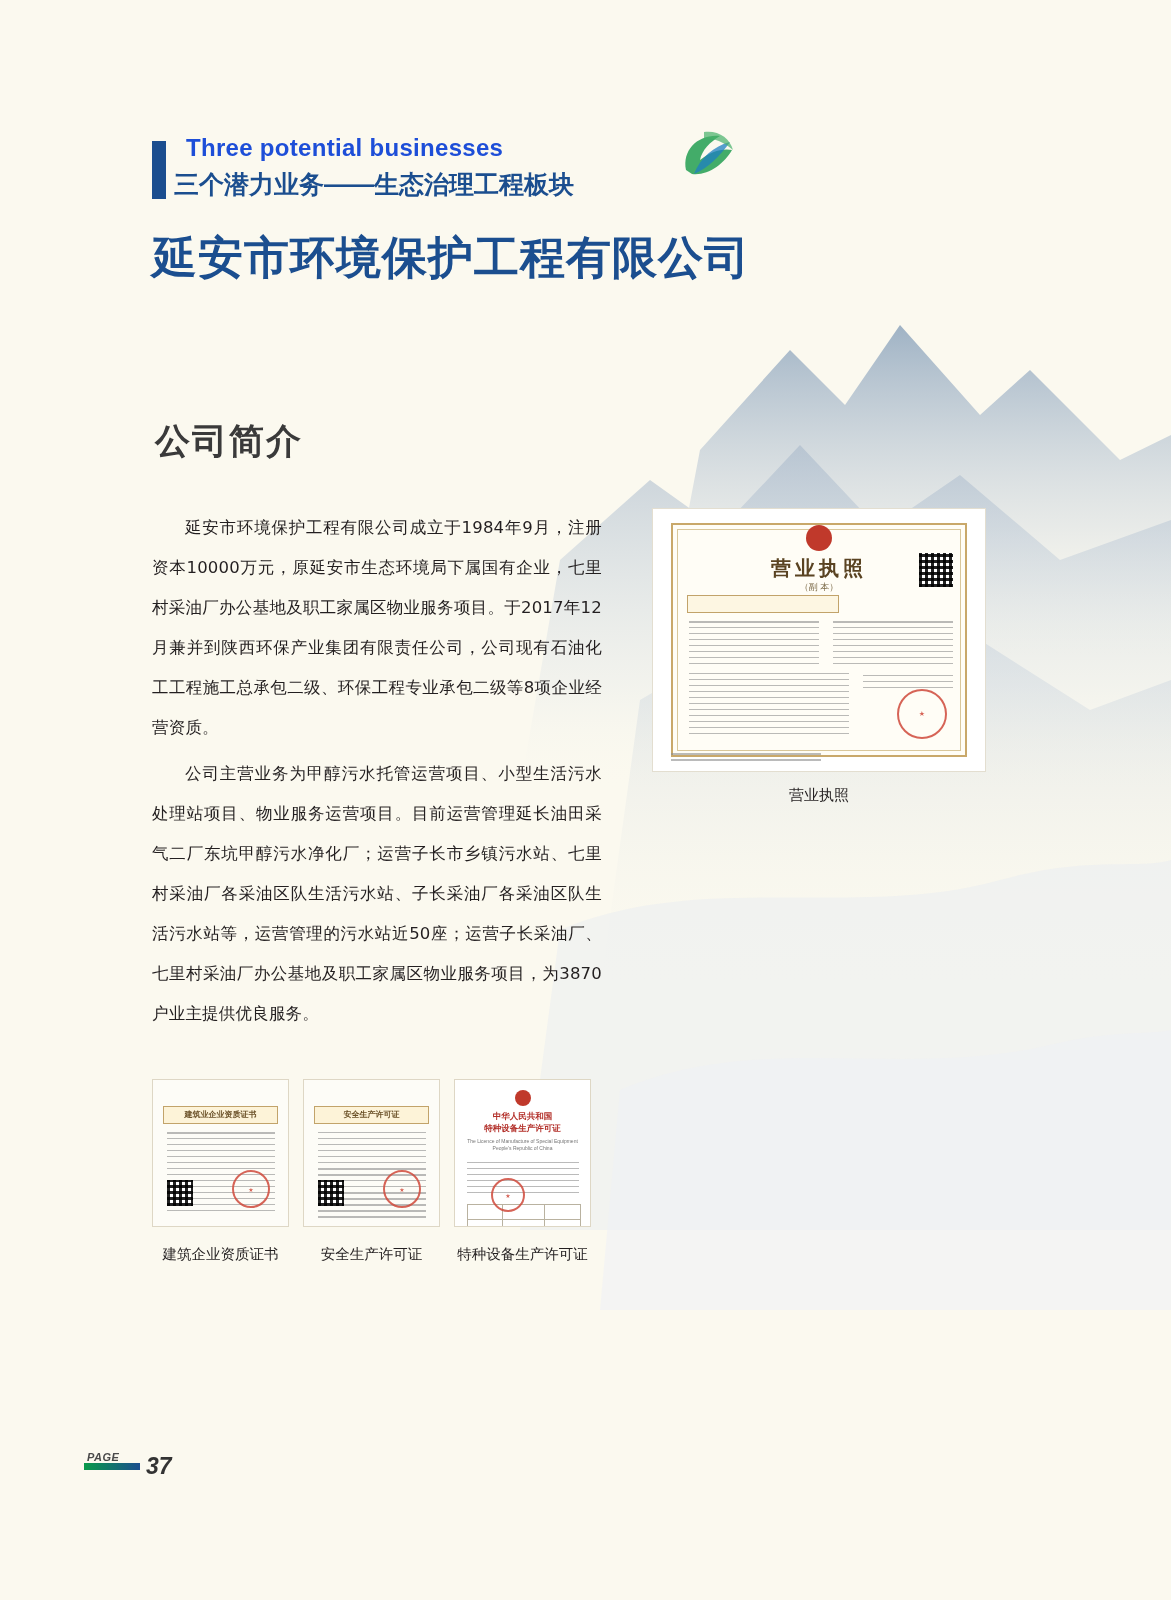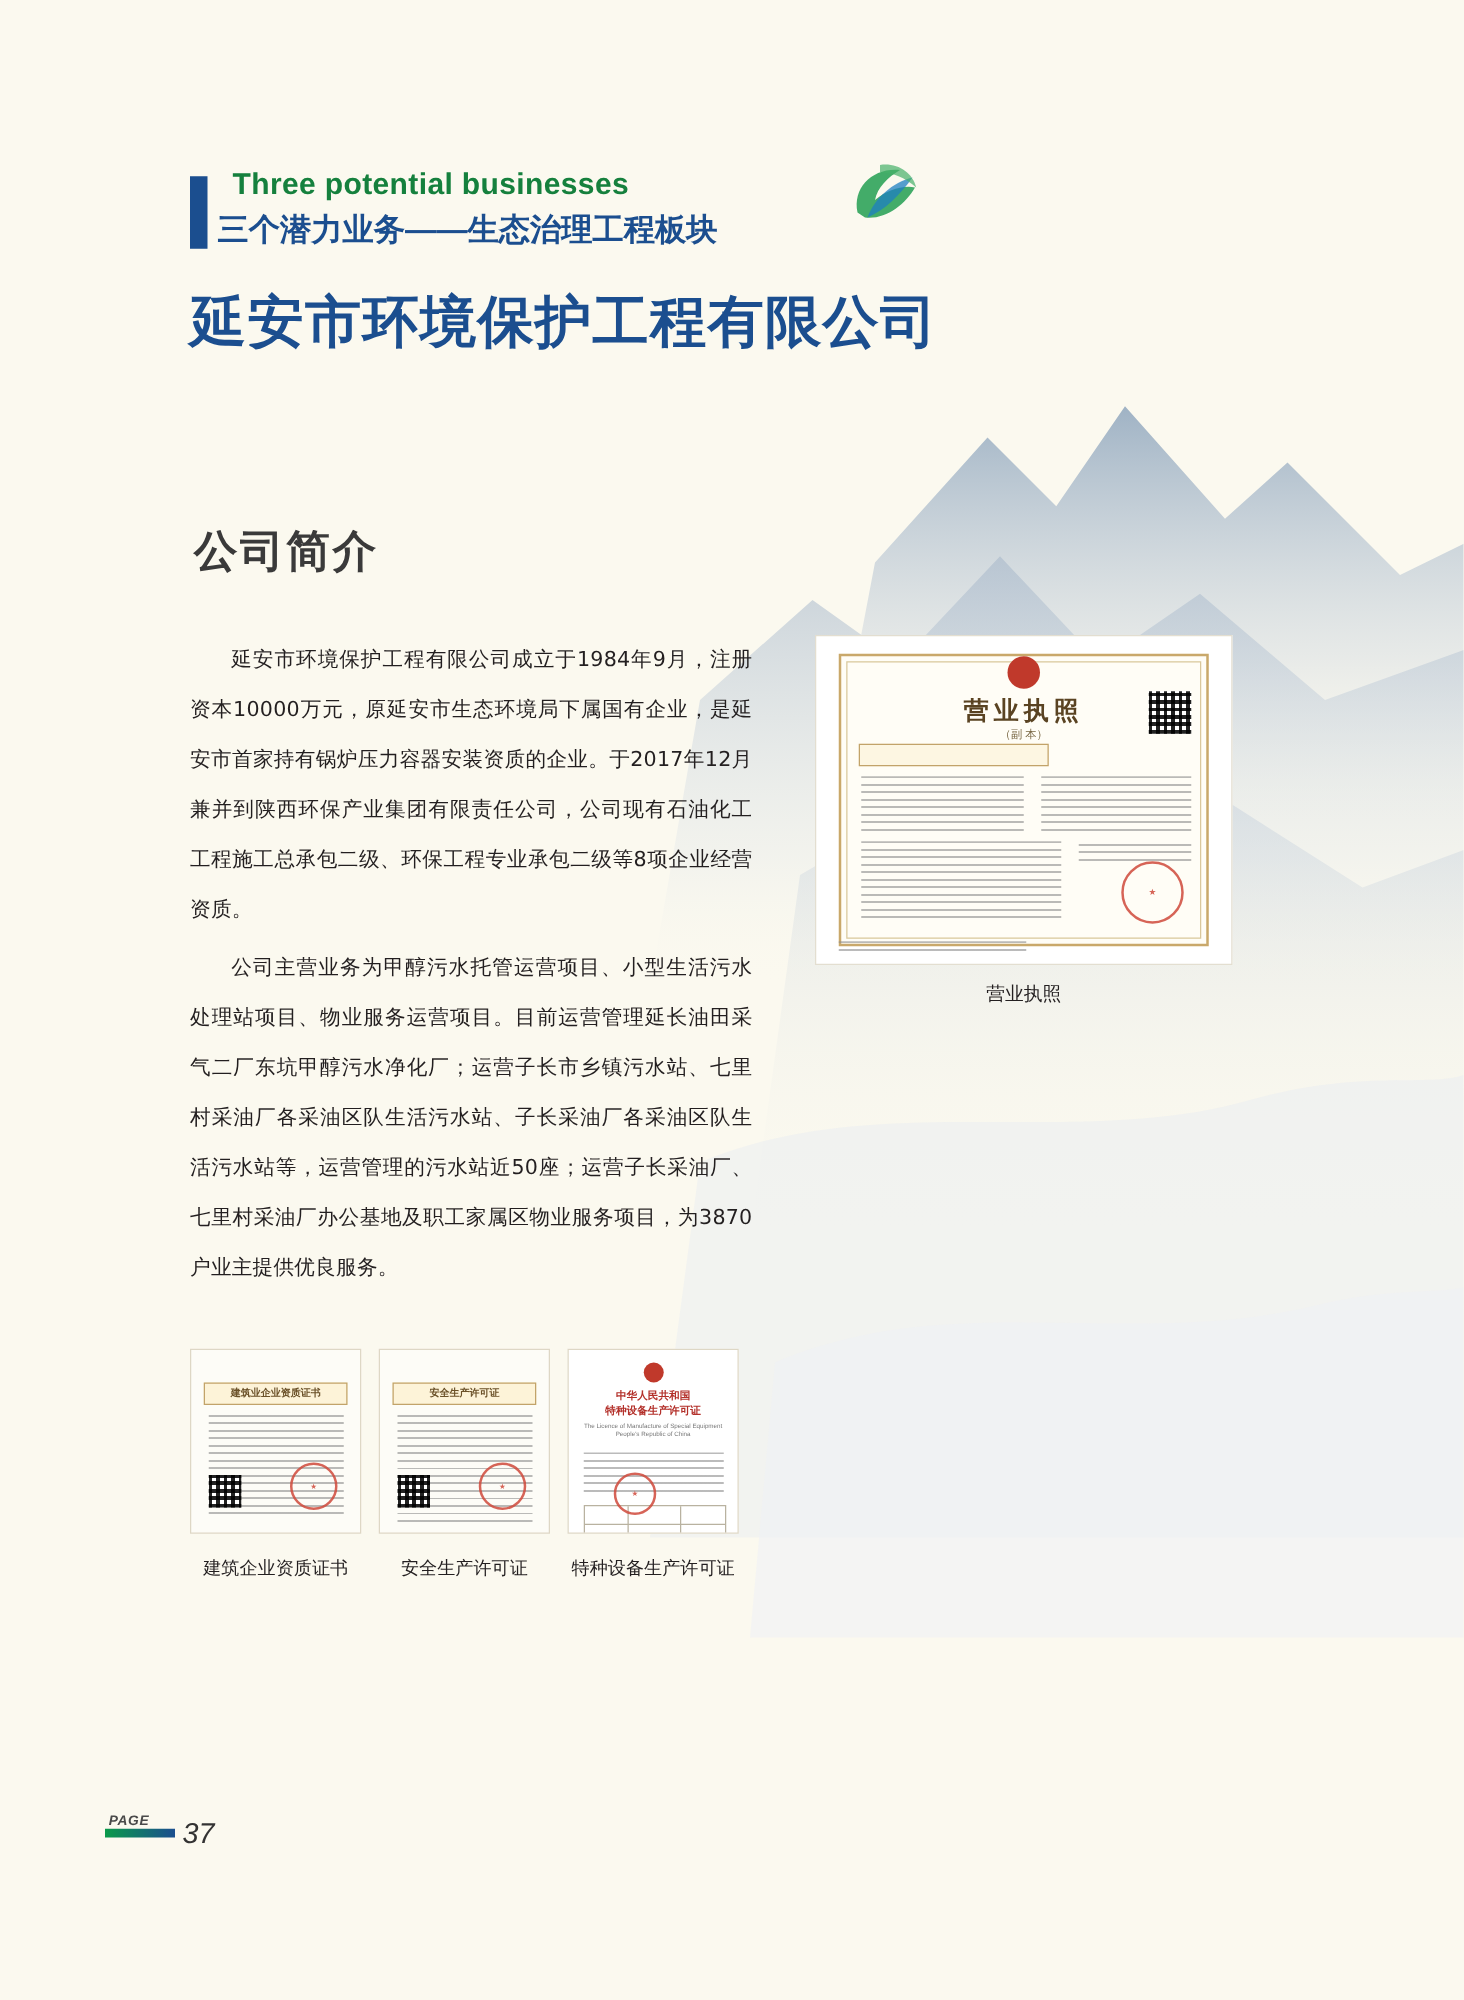--- a/index.html
+++ b/index.html
@@ -38,21 +38,21 @@
     left: 0;
     top: 8px;
     width: 14px;
     height: 58px;
     background: #1b4e8f;
   }
   .header .eng {
     margin-left: 34px;
     font-size: 24px;
     font-weight: bold;
-    color: #15803d;
+    color: #1d4ed8;
     letter-spacing: 0.3px;
     line-height: 30px;
     font-family: "Liberation Sans", sans-serif;
   }
   .header .cn {
     margin-left: 22px;
     font-size: 25px;
     font-weight: bold;
     color: #1b4e8f;
     line-height: 34px;
@@ -175,21 +175,21 @@
     font-style: italic;
     font-weight: bold;
     color: #4a4a4a;
     position: absolute;
     left: 3px;
     top: -12px;
     letter-spacing: 0.5px;
   }
   .footer .page-num {
     font-size: 23px;
-    font-weight: normal;
+    font-weight: bold;
     font-style: italic;
     color: #333;
     margin-left: 6px;
     line-height: 20px;
   }
 
   
   .lic-inner {
     position: absolute;
     inset: 14px 18px;
@@ -316,21 +316,21 @@
       <path d="M24 2 C38 0 50 8 53 20 C44 12 34 8 24 8 Z" fill="#46b06a" opacity="0.7"></path>
     </svg>
   </div>
 </div>
 
 <div class="company-title">延安市环境保护工程有限公司</div>
 
 <div class="section-heading">公司简介</div>
 
 <div class="body-col">
-  <p>延安市环境保护工程有限公司成立于1984年9月，注册资本10000万元，原延安市生态环境局下属国有企业，是延安市首家持有锅炉压力容器安装资质的企业。于2017年12月兼并到陕西环保产业集团有限责任公司，公司现有石油化工工程施工总承包二级、环保工程专业承包二级等8项企业经营资质。</p>
+  <p>延安市环境保护工程有限公司成立于1984年9月，注册资本10000万元，原延安市生态环境局下属国有企业，七里村采油厂办公基地及职工家属区物业服务项目。于2017年12月兼并到陕西环保产业集团有限责任公司，公司现有石油化工工程施工总承包二级、环保工程专业承包二级等8项企业经营资质。</p>
   <p>公司主营业务为甲醇污水托管运营项目、小型生活污水处理站项目、物业服务运营项目。目前运营管理延长油田采气二厂东坑甲醇污水净化厂；运营子长市乡镇污水站、七里村采油厂各采油区队生活污水站、子长采油厂各采油区队生活污水站等，运营管理的污水站近50座；运营子长采油厂、七里村采油厂办公基地及职工家属区物业服务项目，为3870户业主提供优良服务。</p>
 </div>
 
 <div class="license">
   <div class="license-img">
     <div class="lic-inner"></div>
     <div class="lic-emblem"></div>
     <div class="lic-title">营业执照</div>
     <div class="lic-sub">（副 本）</div>
     <div class="qr" style="right:32px; top:44px;"></div>

